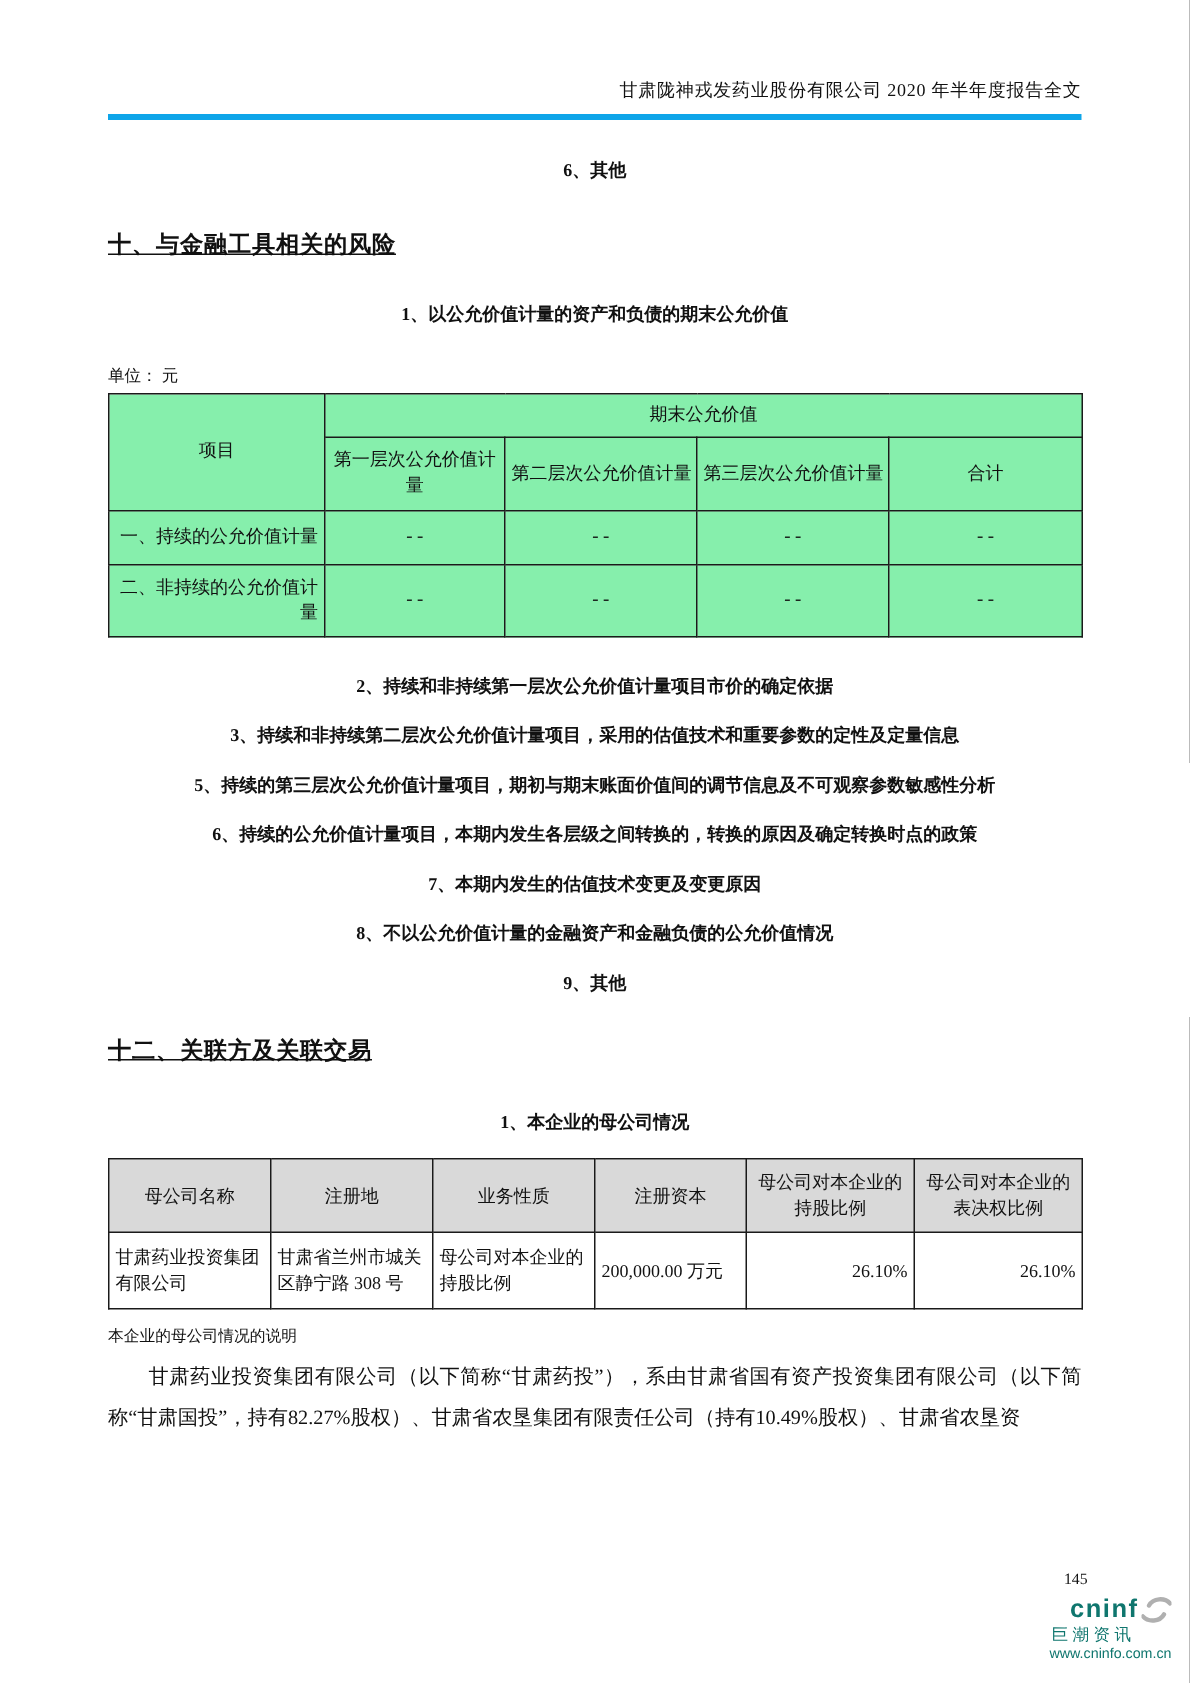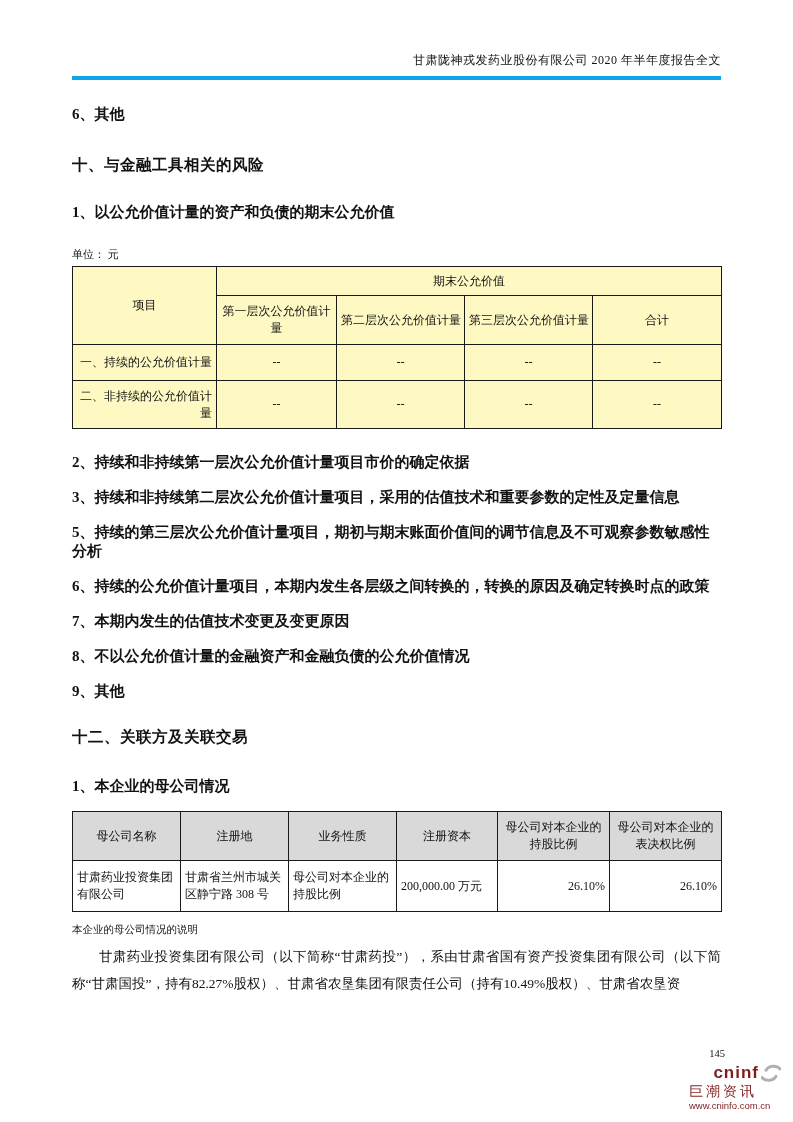--- a/index.html
+++ b/index.html
@@ -15,30 +15,30 @@
   }
   
   .doc-header{
     text-align:right;
     font-size:12px;
     letter-spacing:.5px;
     padding-bottom:7px;
     border-bottom:4px solid #0ea5e9;
   }
   
-  .h-sub{font-size:15px;font-weight:bold;margin:16px 0 0 0;word-break:break-all;}
+  .h-sub{font-size:12px;font-weight:bold;margin:16px 0 0 0;word-break:break-all;text-align:center;}
   .h-sub.first{margin-top:25px;}
-  .h-big{font-size:15.5px;font-weight:bold;margin:29px 0 0 0;letter-spacing:.5px;}
+  .h-big{font-size:15.5px;font-weight:bold;margin:29px 0 0 0;letter-spacing:.5px;text-decoration:underline;}
   .unit-line{margin:25px 0 4px 0;text-align:left;font-size:11px;}
   
   table{border-collapse:collapse;table-layout:fixed;width:649px;font-size:12px;}
   table,td,th{border:1px solid #1a1a1a;}
   table{border-width:1.5px;}
   td{padding:2px 4px;word-break:break-all;line-height:17px;vertical-align:middle;}
-  .t1 td{background:#fef9c3;}
+  .t1 td{background:#86efac;font-family:Liberation Mono, monospace;}
   .t1 .c{text-align:center;}
   .t1 .lbl{text-align:right;}
   .t1 .nw{white-space:nowrap;}
   .row-group-h td{height:24px;}
   .row-sub-h td{height:44px;}
   .row-d1 td{height:31px;}
   .row-d2 td{height:43px;}
   .t2 .hd{background:#d9d9d9;text-align:center;height:44px;}
   .t2 .dt{background:#ffffff;height:46px;}
   .t2 .left{text-align:left;}
@@ -55,26 +55,26 @@
     word-break:break-all;
   }
   .tbl-wrap{margin-top:15px;}
   
   .page-number{
     position:absolute;right:68px;top:1048px;
     font-size:10.5px;
   }
   .cninfo{
     position:absolute;right:12px;top:1064px;
-    text-align:left;color:#7f1d1d;line-height:1.1;
+    text-align:right;color:#0f766e;line-height:1.1;
     font-family:"Liberation Sans","DejaVu Sans",sans-serif;
   }
   .cninfo-top{display:flex;align-items:center;justify-content:flex-end;gap:2px;}
   .cninfo-word{font-size:17px;font-weight:bold;letter-spacing:1px;}
-  .cninfo-cn{font-size:14px;letter-spacing:3px;margin-top:1px;margin-right:24px;}
+  .cninfo-cn{font-size:11px;letter-spacing:3px;margin-top:1px;margin-right:24px;}
   .cninfo-url{font-size:9.5px;margin-top:2px;}
 </style>
 </head>
 <body>
 
 <div class="page">
 
   <div class="doc-header">甘肃陇神戎发药业股份有限公司 2020 年半年度报告全文</div>
 
   <div class="h-sub first">6、其他</div>

